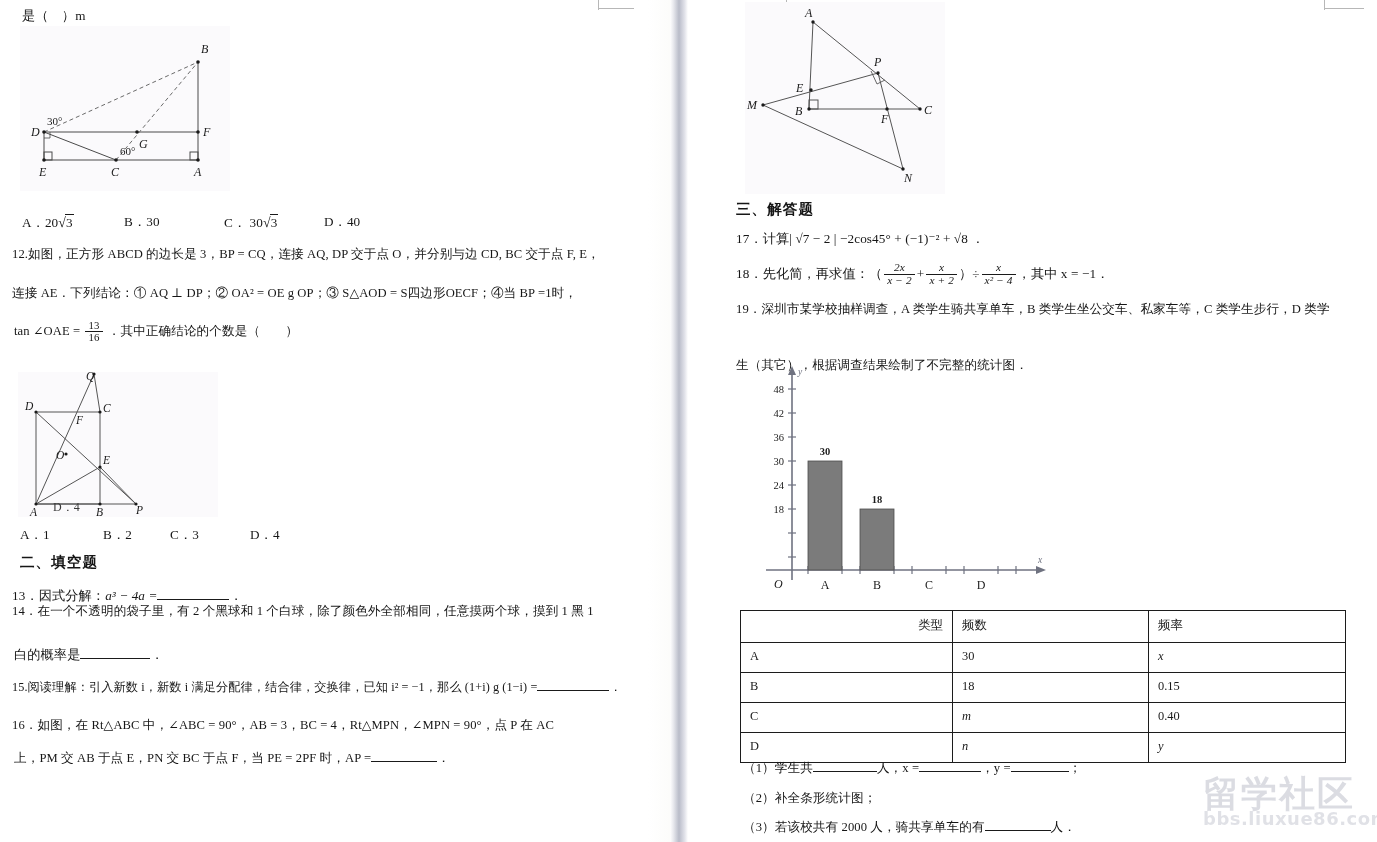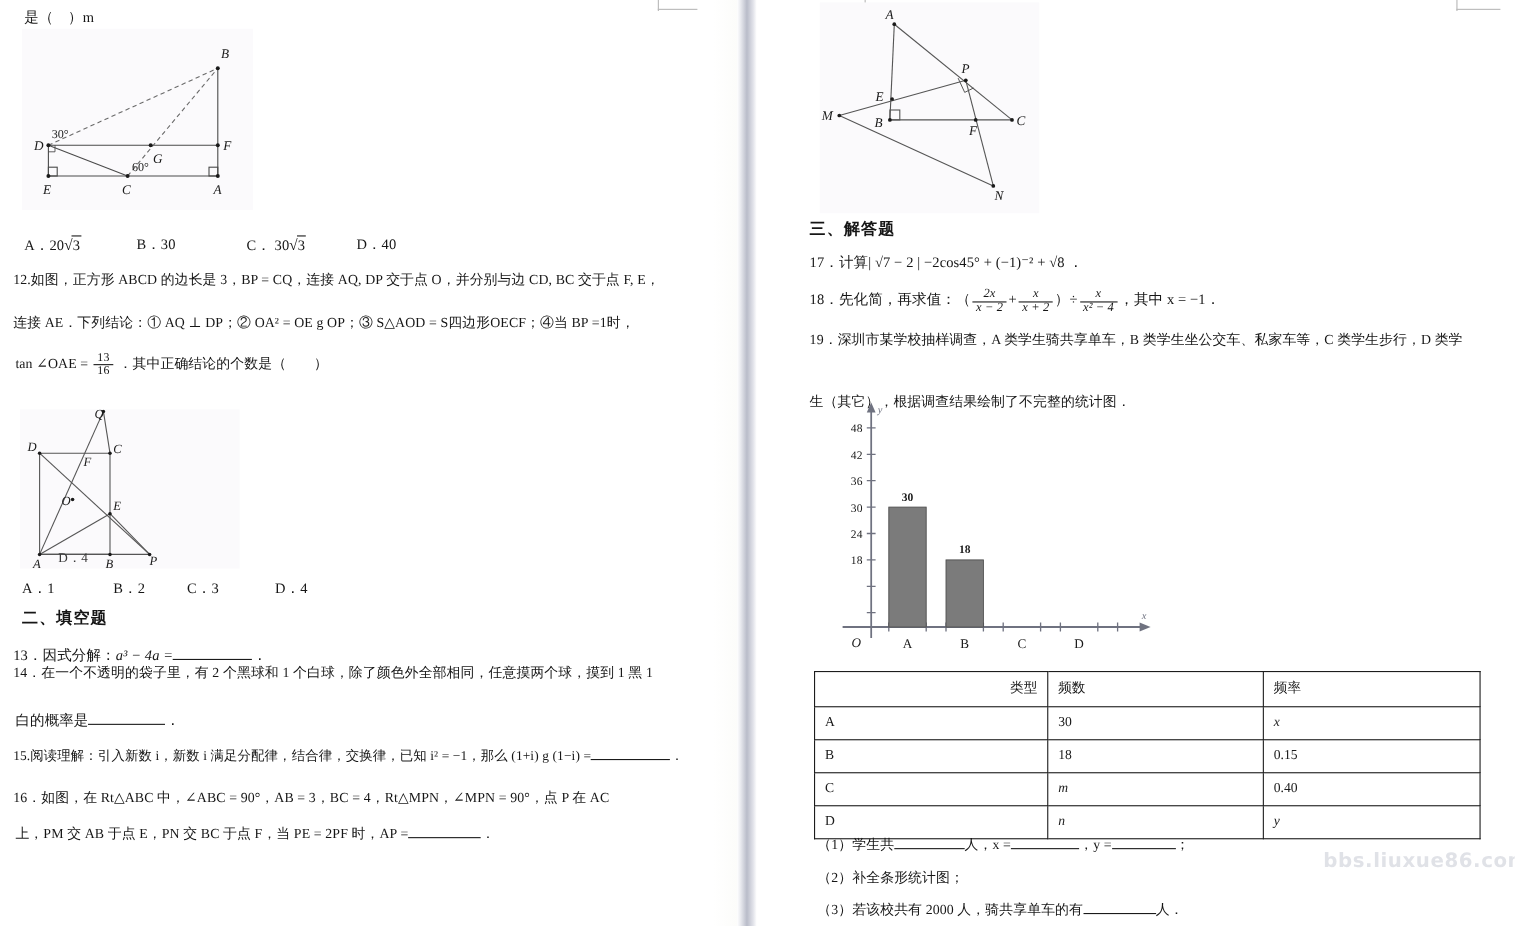--- a/index.html
+++ b/index.html
@@ -402,16 +402,17 @@
     <div class="tx" style="left:55px; top:759px; font-size:12.6px;">
       <span>（1）学生共</span><span class="blank" style="width:64px;"></span><span>人，x =</span><span class="blank" style="width:62px;"></span><span>，y =</span><span class="blank" style="width:58px;"></span><span>；</span>
     </div>
     <div class="tx" style="left:55px; top:789px; font-size:12.6px;">（2）补全条形统计图；</div>
     <div class="tx" style="left:55px; top:818px; font-size:12.6px;">
       <span>（3）若该校共有 2000 人，骑共享单车的有</span><span class="blank" style="width:66px;"></span><span>人．</span>
     </div>
   </div>
 
   <div class="watermark">
+    <div class="wm-cn">留学社区</div>
     <div class="wm-url">bbs.liuxue86.com</div>
   </div>
 
 </div>
 
 </body></html>

